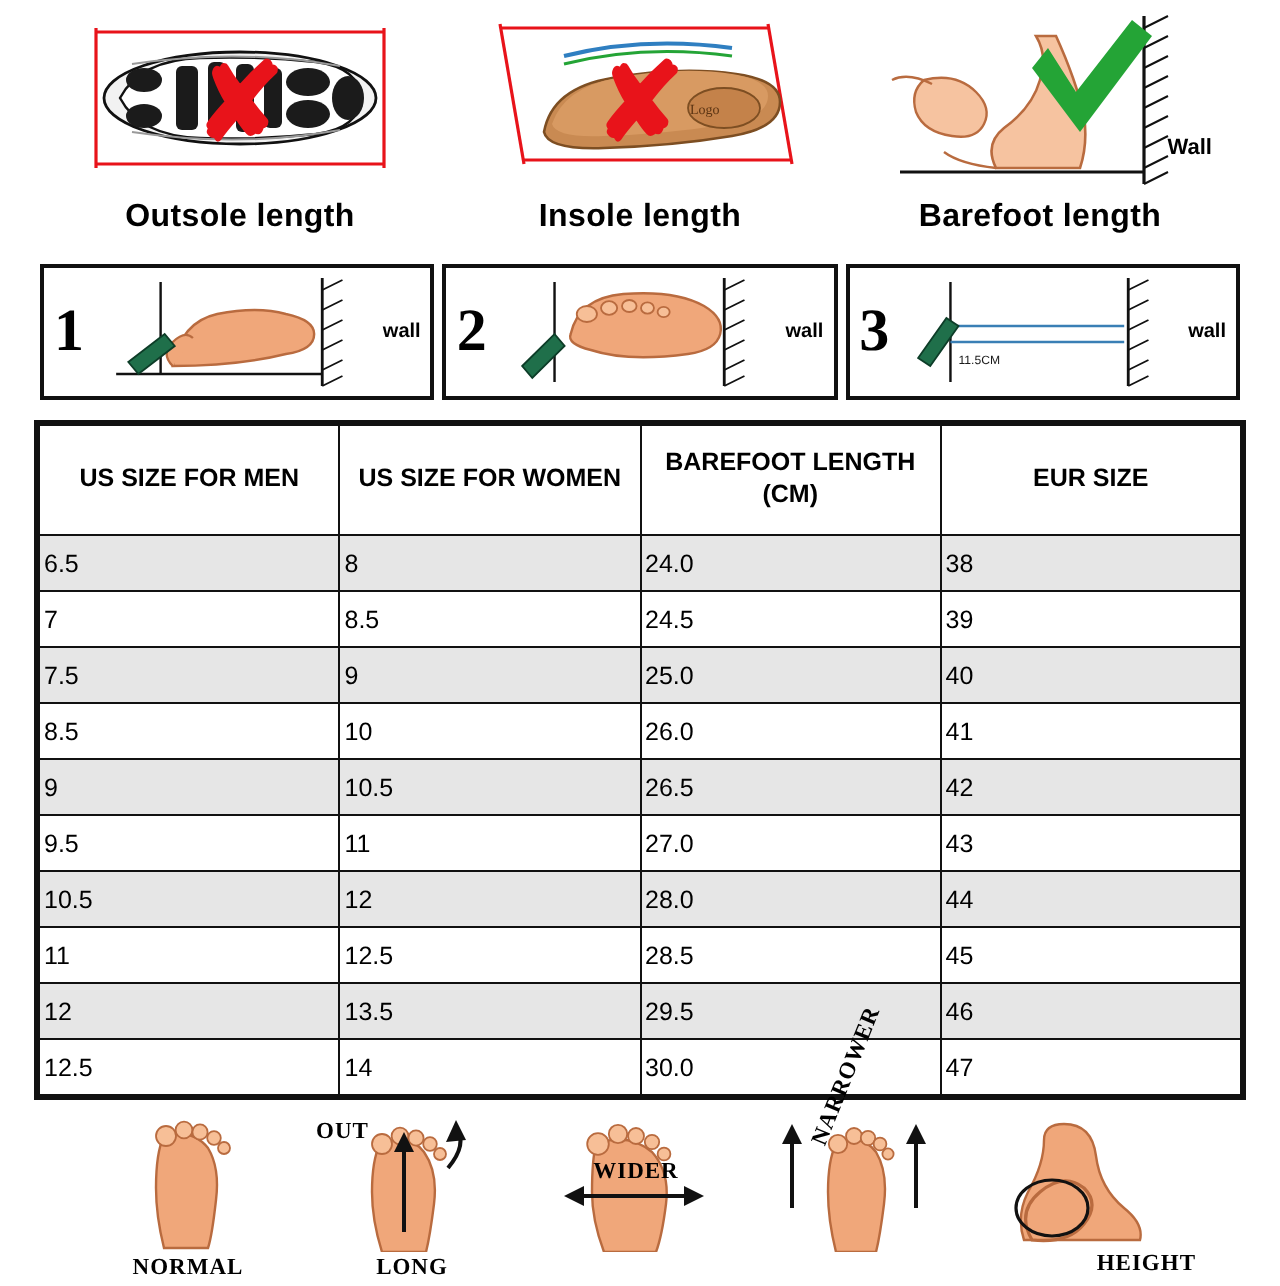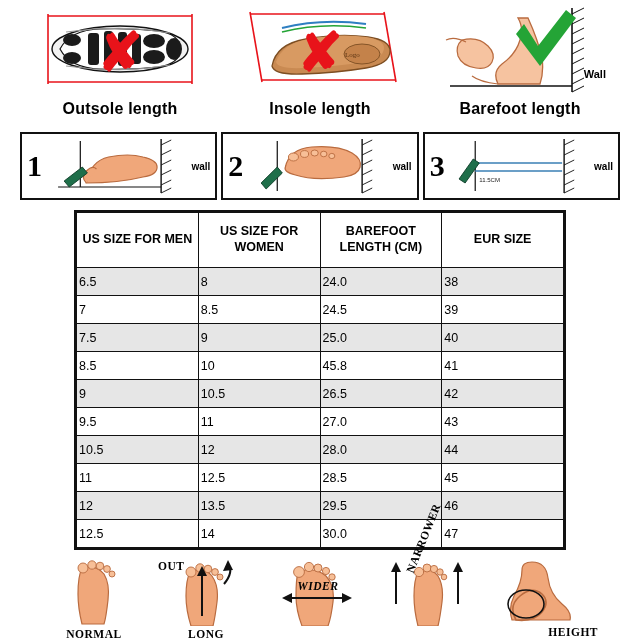--- a/index.html
+++ b/index.html
@@ -98,21 +98,21 @@
   .step-art {
     position: absolute;
     left: 28px;
     top: 3px;
     right: 34px;
     bottom: 3px;
   }
 
   
   .table-wrap {
-    width: 492px;
+    width: 606px;
     margin: 10px auto 0 auto;
     border: 2px solid #111;
     box-sizing: border-box;
   }
   table.size-table {
     border-collapse: collapse;
     width: 100%;
     table-layout: fixed;
   }
   table.size-table th {
@@ -368,21 +368,21 @@
         </tr>
         <tr class="odd">
           <td>7.5</td>
           <td>9</td>
           <td>25.0</td>
           <td>40</td>
         </tr>
         <tr class="even">
           <td>8.5</td>
           <td>10</td>
-          <td>45.8</td>
+          <td>26.0</td>
           <td>41</td>
         </tr>
         <tr class="odd">
           <td>9</td>
           <td>10.5</td>
           <td>26.5</td>
           <td>42</td>
         </tr>
         <tr class="even">
           <td>9.5</td>
@@ -467,21 +467,21 @@
             <ellipse cx="47" cy="9" rx="4.6" ry="4.6"></ellipse>
             <ellipse cx="56" cy="10" rx="4" ry="4"></ellipse>
             <ellipse cx="64" cy="13" rx="3.6" ry="3.6"></ellipse>
             <ellipse cx="70" cy="19" rx="3.2" ry="3.2"></ellipse>
           </g>
           <path d="M26 40 L84 40" stroke="#111" stroke-width="2"></path>
           <path d="M20 40 l10 -5 l0 10 z" fill="#111"></path>
           <path d="M90 40 l-10 -5 l0 10 z" fill="#111"></path>
         </svg>
       </div>
-      <div class="tip-label" style="left:0; right:0; top:22px;font-style:italic;">WIDER</div>
+      <div class="tip-label" style="left:0; right:0; top:22px;">WIDER</div>
       <div class="tip-size">+1 SIZE</div>
     </div>
 
     <div class="tip" style="left:354px;">
       <div class="tip-art">
         <svg width="112" height="68" viewBox="0 0 112 68">
           <path d="M44 14 q12 -6 20 4 q6 10 4 26 q-2 16 -4 24 l-20 0 q-4 -16 -4 -30 q0 -16 4 -24 z" fill="#f0a77a" stroke="#b96b3f" stroke-width="1.2"></path>
           <g fill="#f7bf97" stroke="#b96b3f" stroke-width="0.9">
             <ellipse cx="45" cy="14" rx="4.6" ry="4.6"></ellipse>
             <ellipse cx="53" cy="10" rx="4" ry="4"></ellipse>

